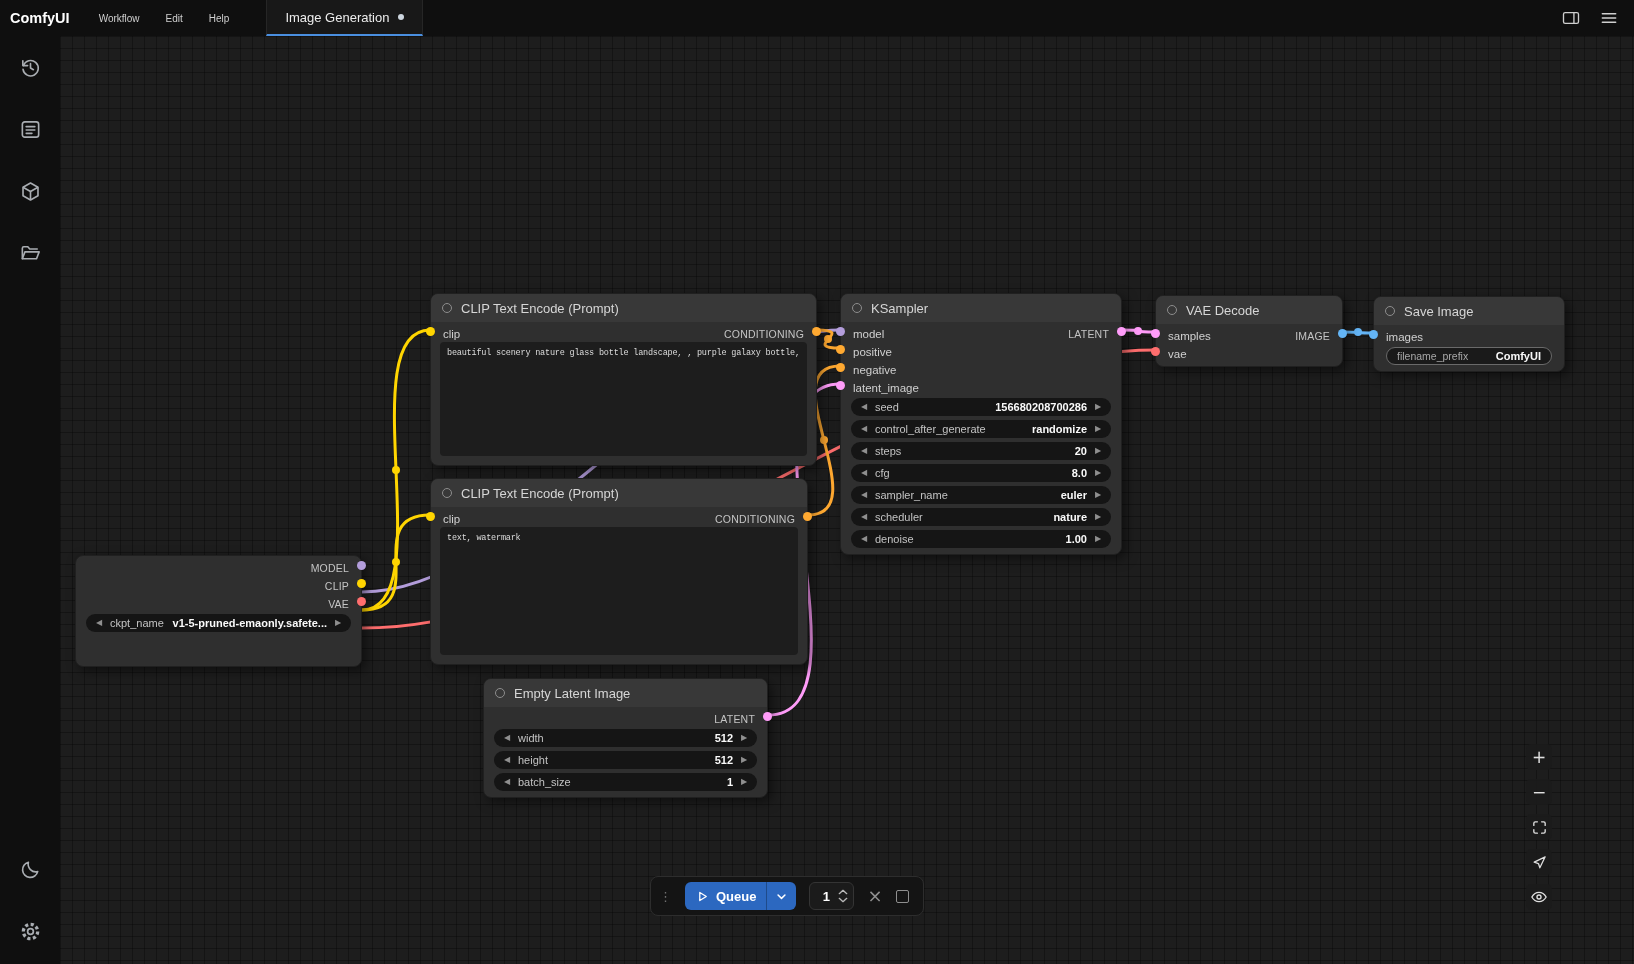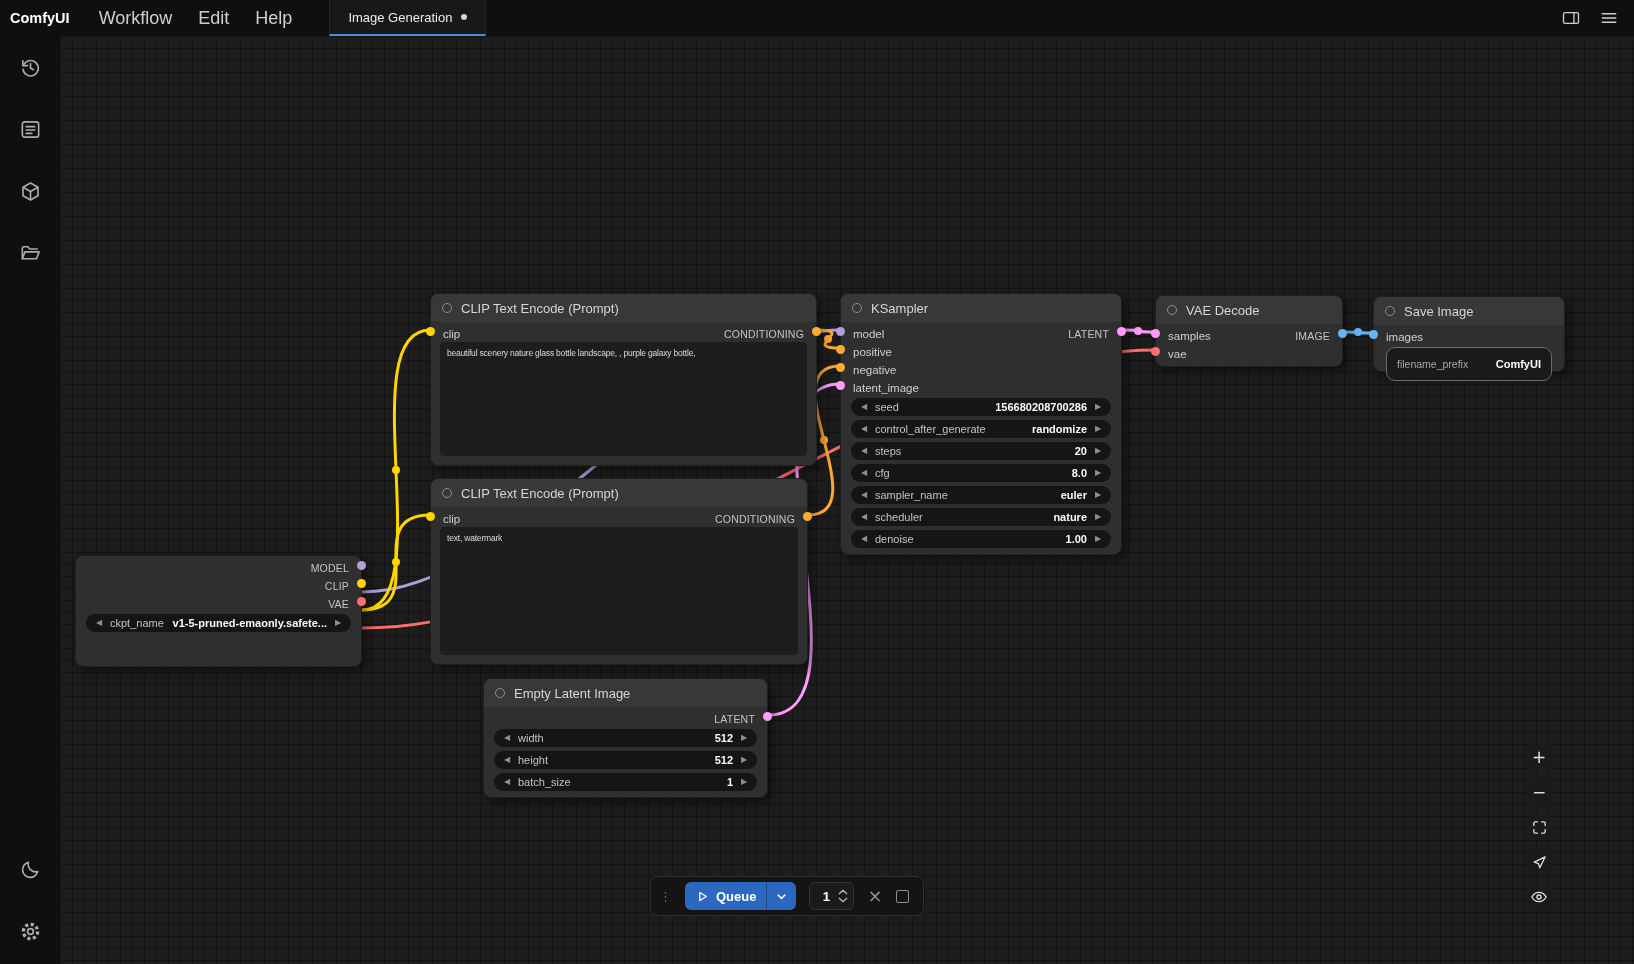--- a/index.html
+++ b/index.html
@@ -3,21 +3,21 @@
 <meta charset="utf-8">
 <style>
   *{box-sizing:border-box;margin:0;padding:0}
   html,body{width:1634px;height:964px;overflow:hidden;background:#000;
     font-family:"Liberation Sans",sans-serif}
 
   
   #topbar{position:absolute;left:0;top:0;width:1634px;height:36px;background:#0f0f0f;
     display:flex;align-items:stretch;z-index:30;color:#c9c9c9}
   .logo{display:flex;align-items:center;font-weight:700;font-size:14.5px;color:#fff;padding:0 16px 0 10px}
-  .menu-item{display:flex;align-items:center;padding:0 13px;font-size:18px;color:#cfcfcf;cursor:pointer}
+  .menu-item{display:flex;align-items:center;padding:0 13px;font-size:10px;color:#cfcfcf;cursor:pointer}
   #tab{display:flex;align-items:center;gap:9px;margin-left:24px;padding:0 18px;background:#181818;
     border-left:1px solid #262626;border-right:1px solid #262626;border-bottom:2px solid #4a8fe0;
     font-size:13px;color:#ececec;cursor:pointer}
   .dirty-dot{width:6px;height:6px;border-radius:50%;background:#cdd6df}
   #topbar-right{margin-left:auto;display:flex;align-items:center;gap:8px;padding-right:10px}
   .tb-icon{width:30px;height:28px;display:flex;align-items:center;justify-content:center;color:#cfcfcf;cursor:pointer}
 
   
   #sidebar{position:absolute;left:0;top:36px;width:60px;height:928px;background:#0f0f0f;
     display:flex;flex-direction:column;align-items:center;padding:18px 0 20px;gap:36px;z-index:20;color:#a9adb2}
@@ -44,30 +44,30 @@
     border-radius:7px 7px 0 0;font-size:13px;color:#d6d6d6;cursor:move;white-space:nowrap}
   .tdot{width:10px;height:10px;border-radius:50%;border:1.5px solid #8d8d8d;flex:0 0 auto}
   .srow{position:relative;height:18px;display:flex;align-items:flex-end;padding:0 12px;font-size:11.5px}
   .lbl-in{color:#d0d0d0}
   .lbl-out{margin-left:auto;color:#c4c4c4;font-weight:400;font-size:10.5px;letter-spacing:.2px}
   .port{position:absolute;width:9px;height:9px;border-radius:50%;top:50%;margin-top:-4.5px;cursor:crosshair}
   .port.in{left:-5px}.port.out{right:-5px}
   .p-model{background:#B39DDB}.p-clip{background:#FFD500}.p-vae{background:#FF6E6E}
   .p-cond{background:#FFA931}.p-latent{background:#FF9CF9}.p-image{background:#64B5F6}
   .prompt{position:absolute;left:9px;right:9px;top:48px;bottom:9px;background:#1d1d1d;border-radius:4px;
-    padding:5px 7px;font-family:Liberation Sans, sans-serif;font-size:8.5px;letter-spacing:-.2px;
+    padding:5px 7px;font-family:Liberation Mono, monospace;font-size:8.5px;letter-spacing:-.2px;
     line-height:1.5;color:#dcdcdc;overflow:hidden;cursor:text}
   .widget{height:18px;margin:4px 10px 0;background:#151515;border-radius:9px;display:flex;align-items:center;
     padding:0 7px;font-size:11px;color:#c3c3c3;gap:5px;cursor:pointer}
   .warr{flex:0 0 12px;text-align:center;font-family:"DejaVu Sans",sans-serif;font-size:8px;color:#8f8f8f;line-height:18px}
   .warr.l::before{content:"◀"}
   .warr.r::before{content:"▶"}
   .wname{white-space:nowrap}
   .wval{flex:1;text-align:right;color:#fafafa;font-weight:700;white-space:nowrap;overflow:hidden}
-  .widget.tfield{background:#1a1a1a;border:1px solid #6a6a6a;margin:4px 12px 0;padding:16px 10px}
+  .widget.tfield{background:#1a1a1a;border:1px solid #6a6a6a;margin:4px 12px 0;padding:8px 10px}
   .widget.tfield .wname{color:#a8a8a8;font-size:10.5px}
 
   
   #queue-toolbar{position:absolute;left:650px;top:876px;height:40px;background:#141414;border:1px solid #2d2d2d;
     border-radius:8px;display:flex;align-items:center;gap:13px;padding:0 14px 0 8px;z-index:25}
   .grip{color:#6f6f6f;font-family:"DejaVu Sans",sans-serif;font-size:13px;cursor:grab}
   .queue-btn{display:flex;align-items:center;height:28px;background:#2c68c0;border-radius:6px;color:#fff;
     font-size:13px;font-weight:600;cursor:pointer;overflow:hidden}
   .qb-main{display:flex;align-items:center;gap:7px;padding:0 10px 0 11px;height:28px}
   .qb-div{width:1px;height:28px;background:rgba(0,0,0,.28)}

